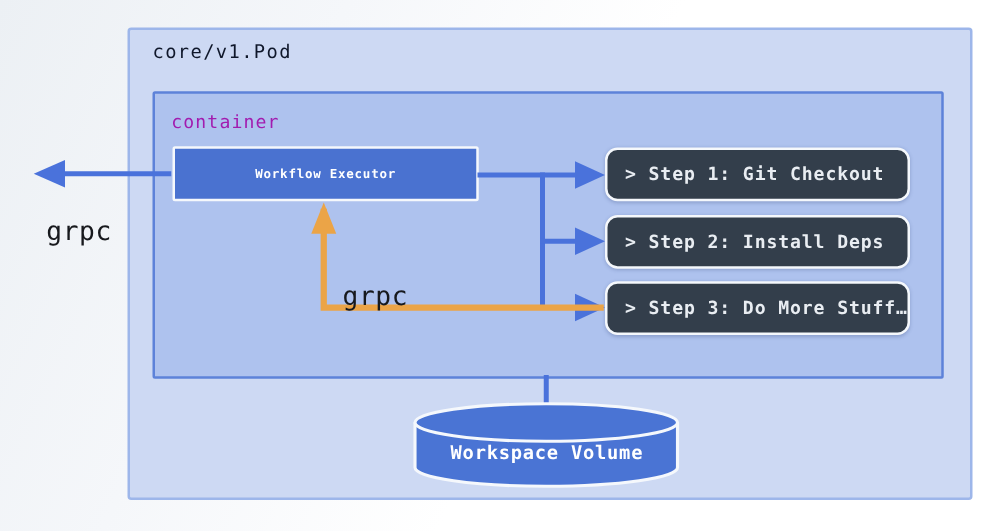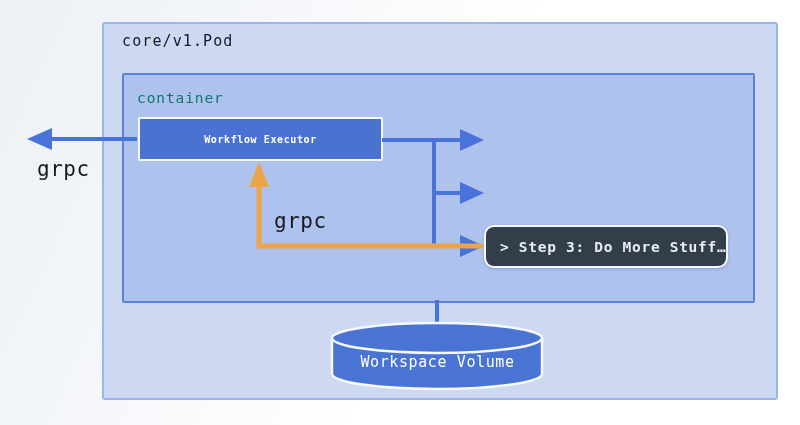--- a/index.html
+++ b/index.html
@@ -17,21 +17,21 @@
   .pod-label {
     position:absolute; left:122px; top:31px;
     font-size:15px; letter-spacing:1.1px; color:#0f172a; line-height:1.4;
   }
   .container-box {
     position:absolute; left:122px; top:73px; width:633px; height:230px;
     background:#aec2ee; border:2px solid #5d82d9; border-radius:2px;
   }
   .container-label {
     position:absolute; left:137px; top:88px;
-    font-size:14.5px; letter-spacing:0.9px; color:#0f766e; line-height:1.4;
+    font-size:14.5px; letter-spacing:0.9px; color:#a21caf; line-height:1.4;
   }
 
   .executor-box {
     position:absolute; left:138px; top:117px; width:245px; height:44px;
     background:#4a72d0; border:2.5px solid #f5f8fc; border-radius:2px;
     display:flex; align-items:center; justify-content:center;
   }
   .executor-box span {
     color:#ffffff; font-weight:bold; font-size:10px; letter-spacing:0.6px;
   }
@@ -47,43 +47,49 @@
     white-space:pre;
   }
   .step-1 { top:118px; }
   .step-2 { top:172px; }
   .step-3 { top:225px; }
 
   .overlay { position:absolute; left:0; top:0; width:800px; height:425px; }
 
   .volume-label {
     position:absolute; left:332px; top:353px; width:211px; text-align:center;
-    color:#ffffff; font-weight:normal; font-size:15px; letter-spacing:0.6px;
+    color:#ffffff; font-weight:bold; font-size:15px; letter-spacing:0.6px;
   }
   .grpc-label {
-    position:absolute; font-size:21px; letter-spacing:0.5px; color:#17191d;
+    position:absolute; font-size:21px; letter-spacing:0.5px; color:#17191d;margin-top:16px;
   }
   .grpc-left  { left:37px;  top:157px; }
   .grpc-inner { left:274px; top:209px; }
 </style>
 </head>
 <body>
 
 <div class="stage">
 
   <div class="pod-box"></div>
   <div class="pod-label">core/v1.Pod</div>
 
   <div class="container-box"></div>
   <div class="container-label">container</div>
 
   <div class="executor-box">
     <span>Workflow Executor</span>
   </div>
 
+  <div class="step-box step-1">
+    <span>&gt; Step 1: Git Checkout</span>
+  </div>
+  <div class="step-box step-2">
+    <span>&gt; Step 2: Install Deps</span>
+  </div>
   <div class="step-box step-3">
     <span>&gt; Step 3: Do More Stuff…</span>
   </div>
 
   <svg class="overlay" viewBox="0 0 800 425" xmlns="http://www.w3.org/2000/svg">
 
     <g>
       <line x1="137" y1="139" x2="49" y2="139" stroke-width="4" stroke="#4a72db"></line>
       <polygon points="27,139 52,128 52,150" fill="#4a72db"></polygon>
     </g>

